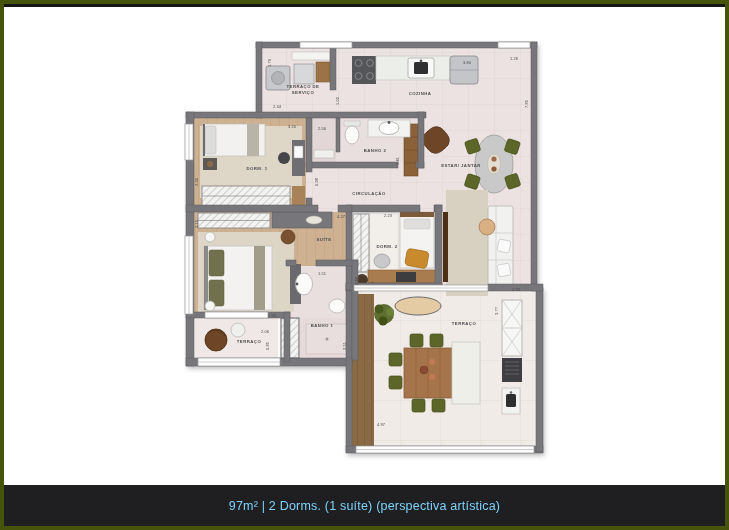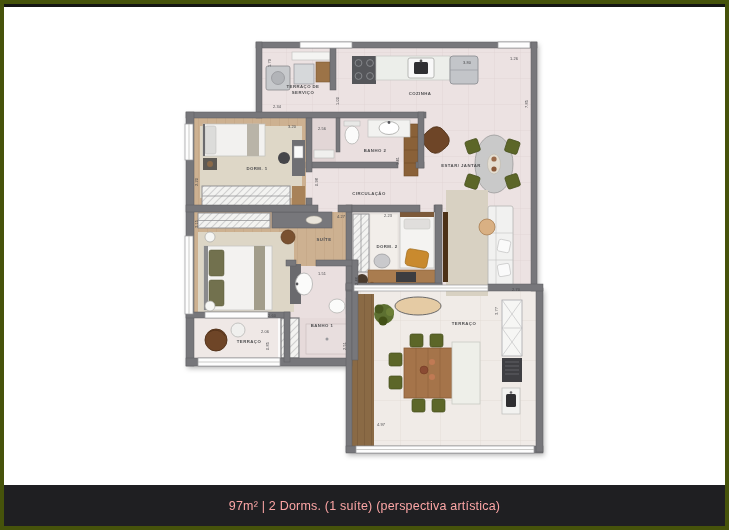--- a/index.html
+++ b/index.html
@@ -1,21 +1,21 @@
 <!DOCTYPE html>
 <html><head>
 <meta charset="utf-8">
 <style>
   html,body{margin:0;padding:0;background:#ffffff;}
   #screen{position:relative;width:729px;height:530px;background:#ffffff;overflow:hidden;
           font-family:"Liberation Sans",sans-serif;}
   #plan-svg{position:absolute;inset:0;z-index:1;}
   .caption-bar{position:absolute;left:4px;right:4px;bottom:4px;height:41px;background:#1f1f22;
                z-index:3;display:flex;align-items:center;justify-content:center;}
-  .caption-text{color:#fca5a5;font-size:12.5px;letter-spacing:.2px;}
+  .caption-text{color:#7dd3fc;font-size:12.5px;letter-spacing:.2px;}
   .top-line{position:absolute;top:4px;left:4px;right:4px;height:3px;background:#151515;z-index:4;}
   .border-frame{position:absolute;inset:0;border:4px solid #46530b;box-sizing:border-box;
                 z-index:5;pointer-events:none;}
   
   text{font-family:"Liberation Sans",sans-serif;}
   .room-label{font-size:4.3px;fill:#4e4e50;letter-spacing:.45px;font-weight:600;text-anchor:middle;}
   .dim{font-size:3.9px;fill:#47474a;text-anchor:middle;letter-spacing:.1px;}
   .wall{fill:#77777b;stroke:#5d5d60;stroke-width:.5;}
   .win{fill:#fdfdfd;stroke:#98989b;stroke-width:.7;}
 </style>

